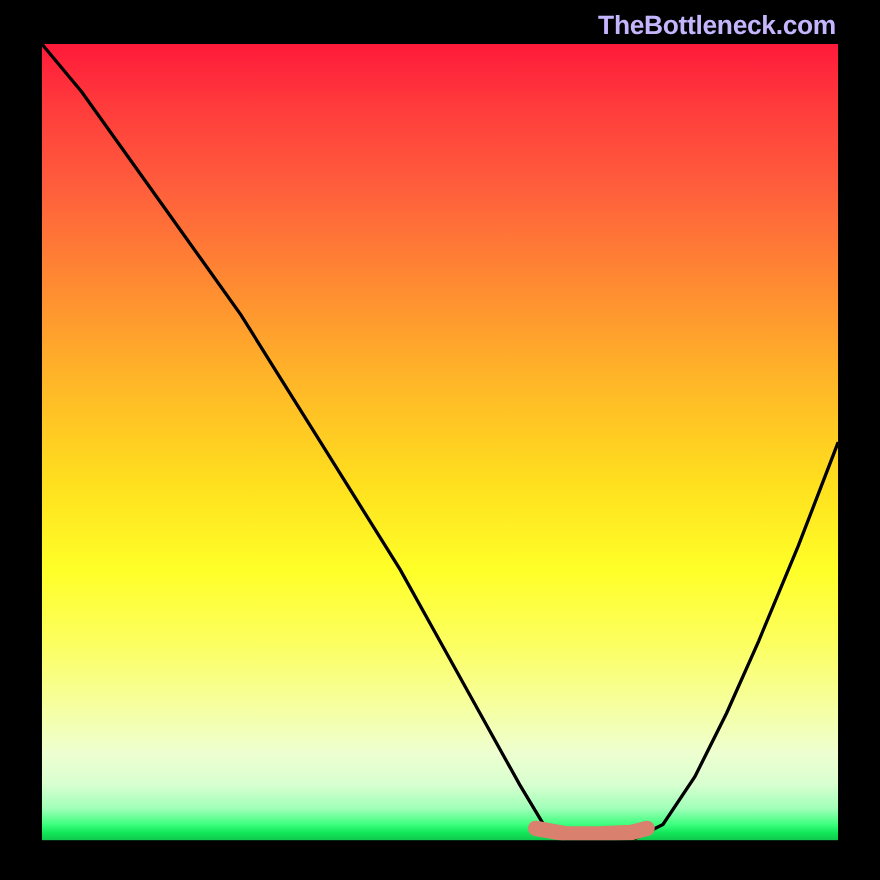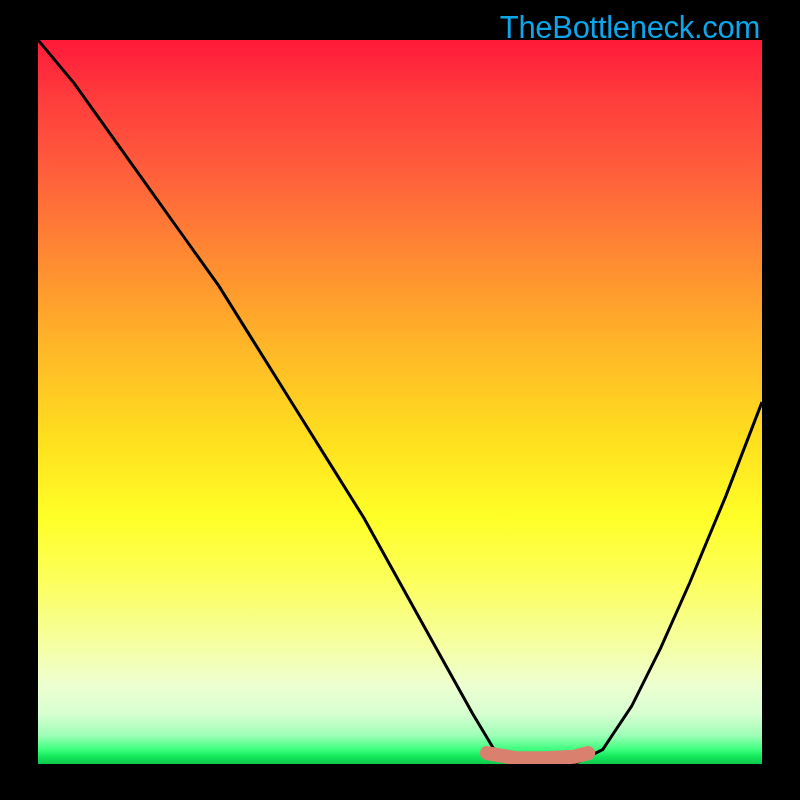--- a/index.html
+++ b/index.html
@@ -54,24 +54,24 @@
     position: absolute;
     left: 0;
     top: 0;
     width: 724px;
     height: 724px;
   }
   .attribution {
     position: absolute;
     top: 10px;
     right: 40px;
-    color: #0ea5e9;
+    color: #c4b5fd;
     font-family: Arial, Helvetica, sans-serif;
-    font-size: 31px;
-    font-weight: 400;
+    font-size: 24px;
+    font-weight: 700;
     letter-spacing: -0.3px;
     user-select: none;
   }
 </style>
 </head>
 <body>
 
 <div class="frame">
   <div class="attribution">TheBottleneck.com</div>
 

